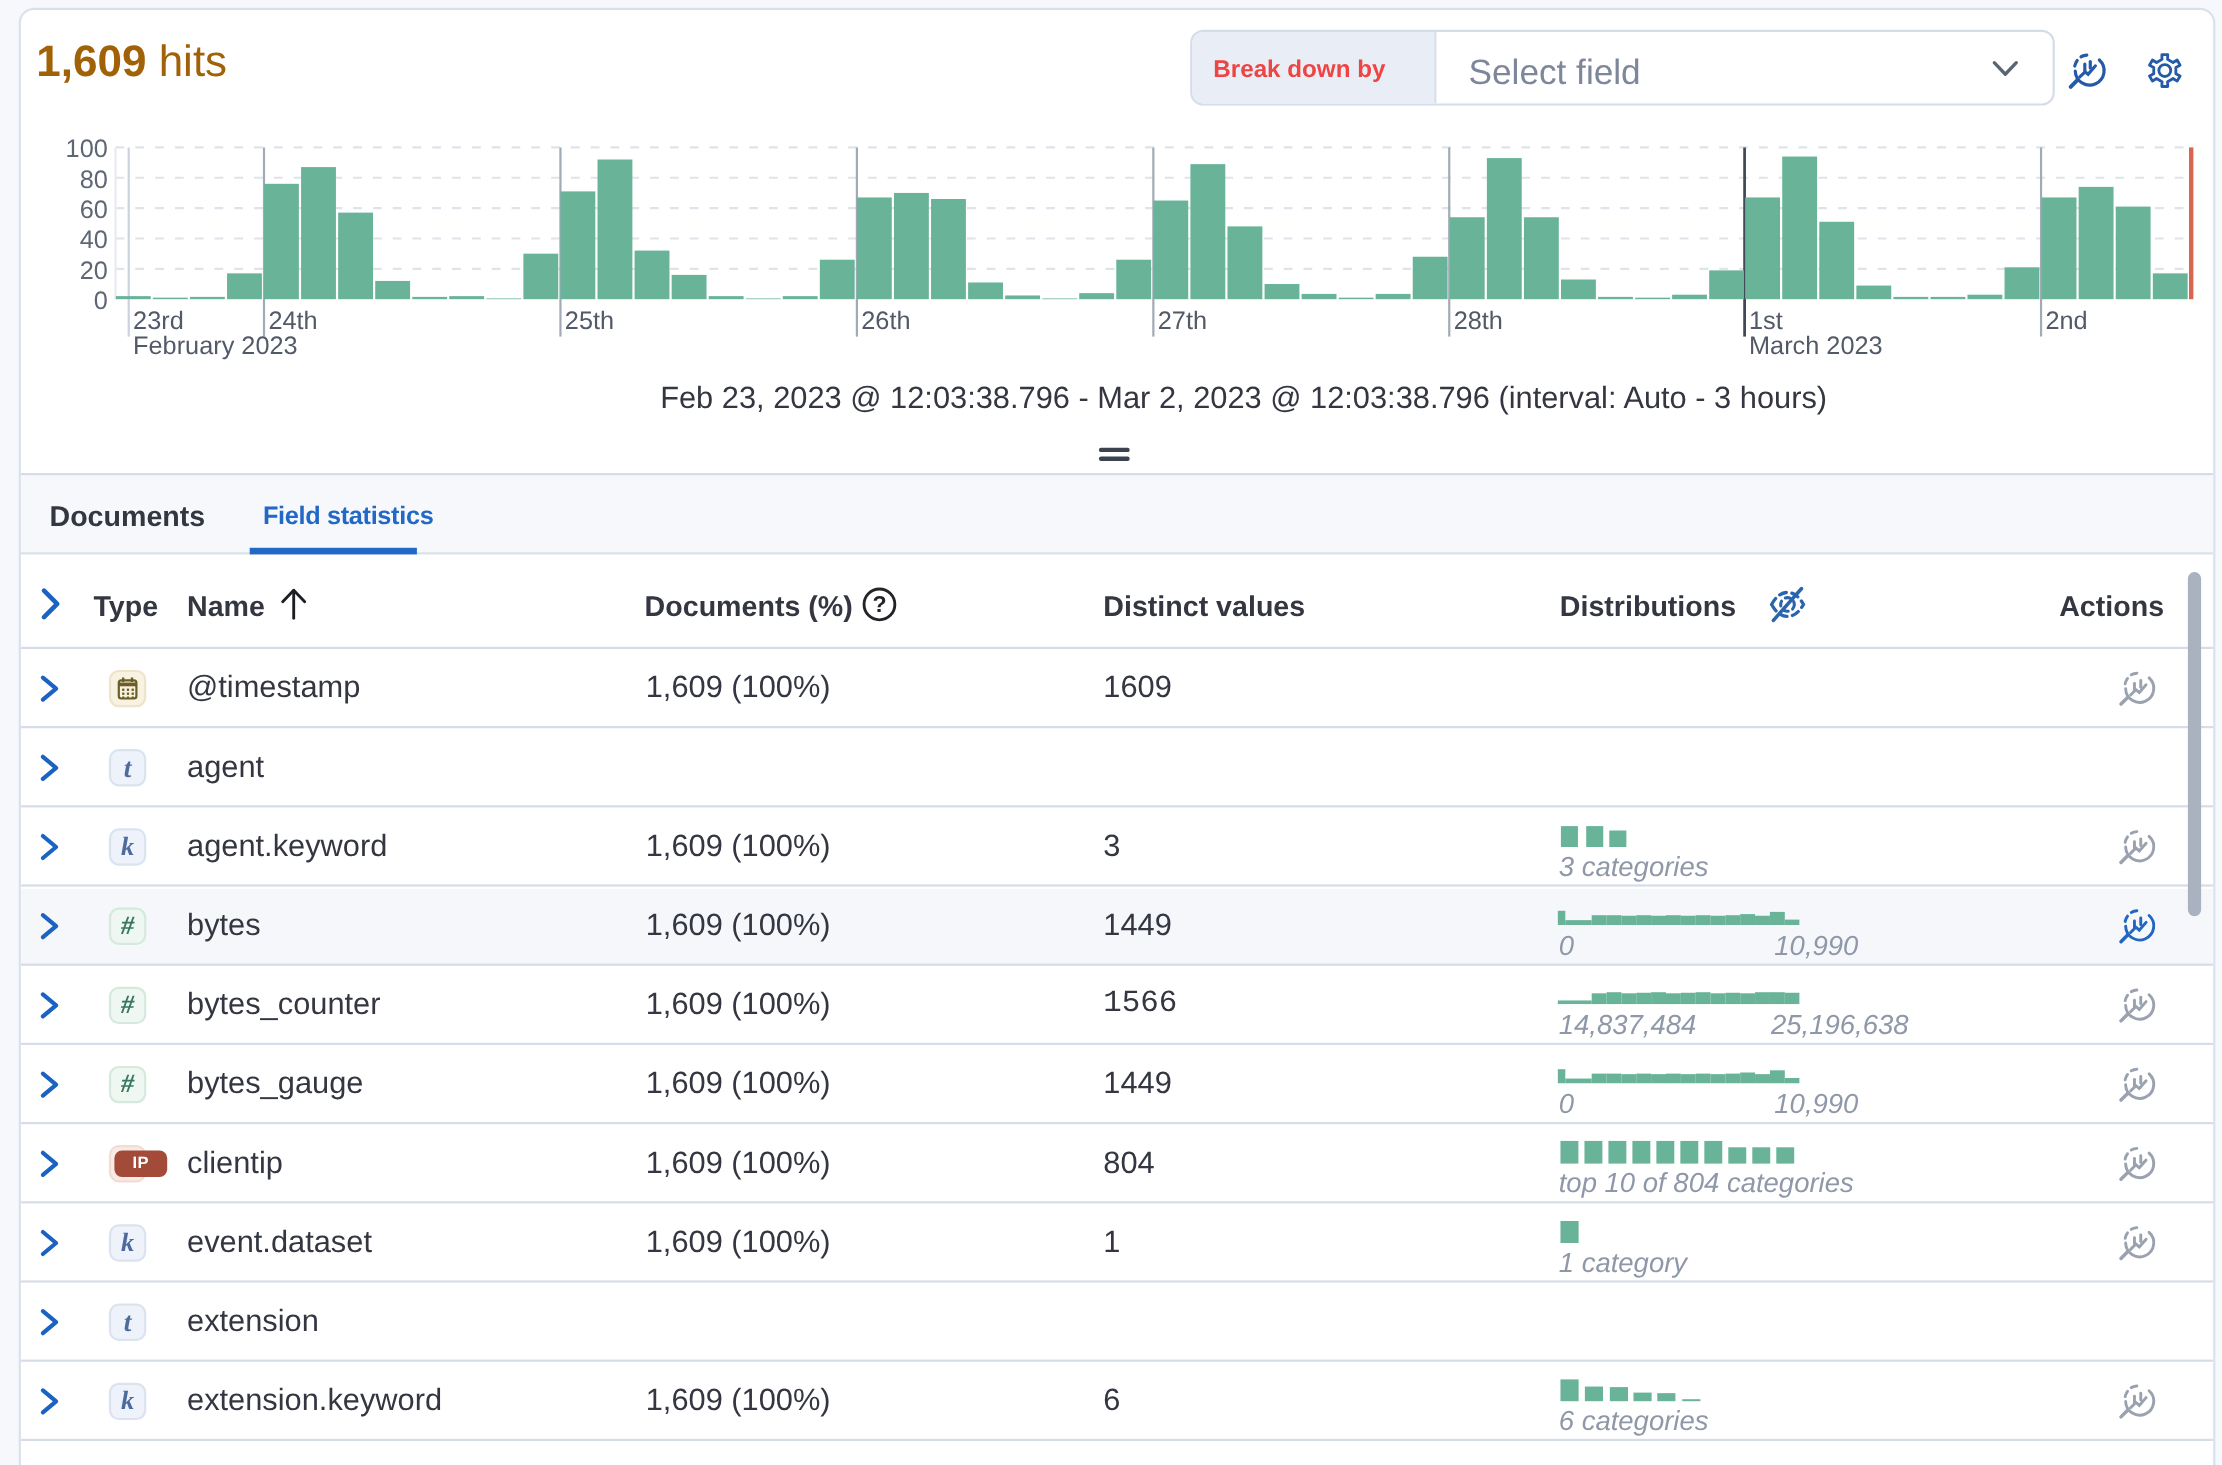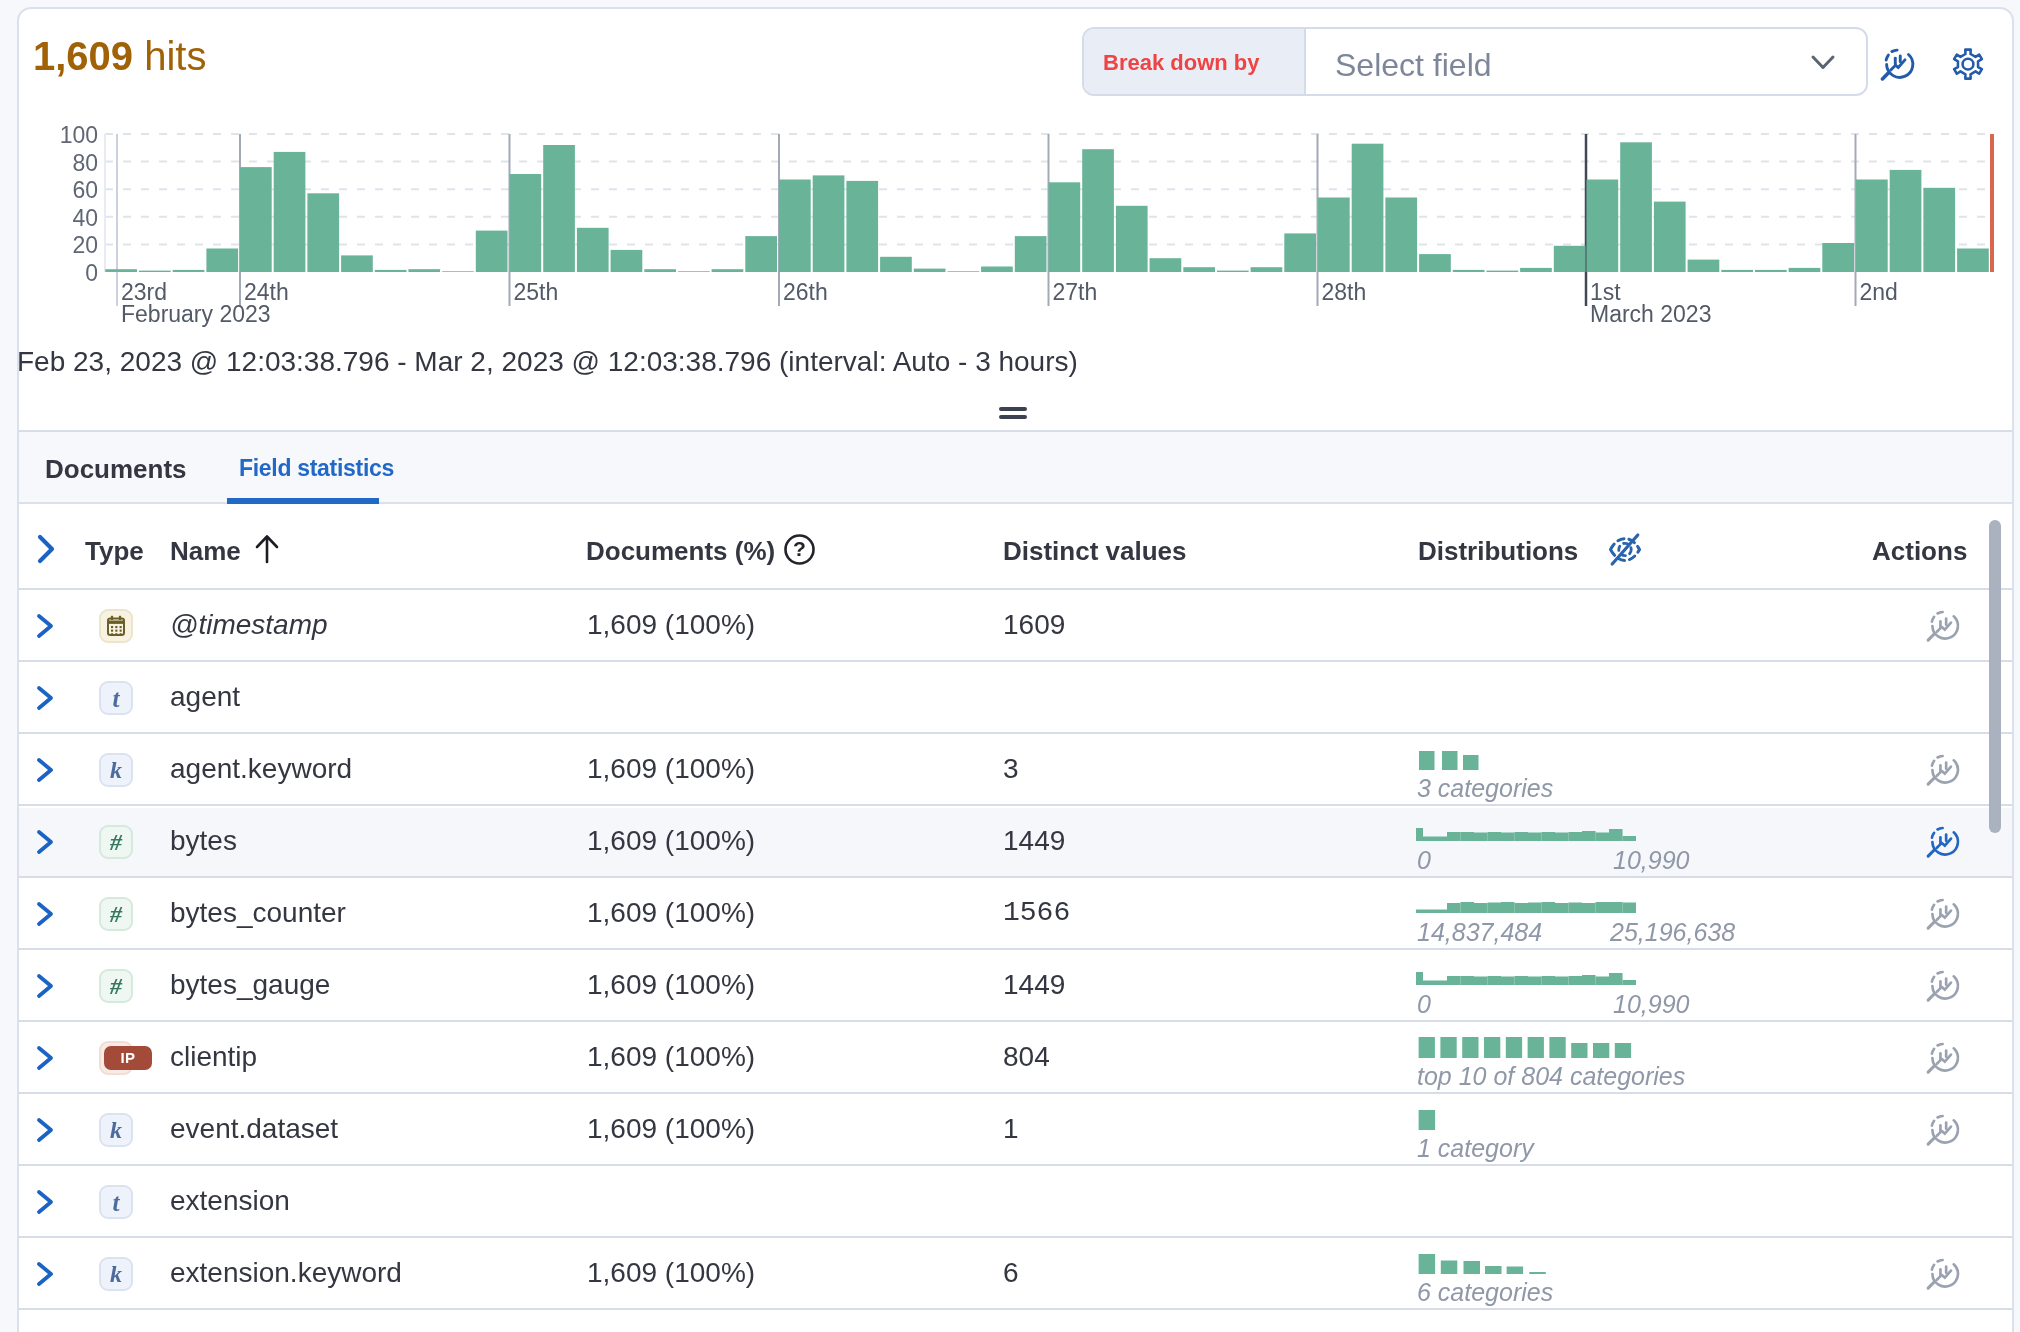--- a/index.html
+++ b/index.html
@@ -135,21 +135,21 @@
     <text x="473.5" y="189.5">25th</text>
     <text x="743" y="189.5">26th</text>
     <text x="1012.5" y="189.5">27th</text>
     <text x="1281.5" y="189.5">28th</text>
     <text x="1550" y="189.5">1st</text>
     <text x="1550" y="211.7">March 2023</text>
     <text x="1819.5" y="189.5">2nd</text>
   </g>
 </svg>
 
-<div class="abs" style="left:17px; top:348px; width:1644px; text-align:left; font-size:28px; color:#343741; line-height:28px; white-space:nowrap;">Feb 23, 2023 @ 12:03:38.796 - Mar 2, 2023 @ 12:03:38.796 (interval: Auto - 3 hours)</div>
+<div class="abs" style="left:17px; top:348px; width:1644px; text-align:right; font-size:28px; color:#343741; line-height:28px; white-space:nowrap;">Feb 23, 2023 @ 12:03:38.796 - Mar 2, 2023 @ 12:03:38.796 (interval: Auto - 3 hours)</div>
 
 <div class="abs" style="left:999px; top:407px; width:28px; height:4px; background:#3c4250; border-radius:2px;"></div>
 <div class="abs" style="left:999px; top:415px; width:28px; height:4px; background:#3c4250; border-radius:2px;"></div>
 
 <div class="abs" style="left:19px; top:430px; width:1993px; height:74px; background:#f6f8fb; border-top:2px solid #d6dce8; border-bottom:2px solid #dbe1ec;"></div>
 <div class="abs" style="left:45px; top:456px; font-size:26px; font-weight:700; color:#343741; line-height:26px;">Documents</div>
 <div class="abs" style="left:239px; top:456px; font-size:23px; font-weight:700; color:#2268c6; line-height:24px; letter-spacing:-0.3px;">Field statistics</div>
 <div class="abs" style="left:227px; top:498px; width:152px; height:6px; background:#2268c6;"></div>
 
 <svg class="abs" style="left:36px; top:534px;" width="20" height="30" viewBox="0 0 20 30">
@@ -194,21 +194,21 @@
       <rect x="9.3" y="11.0" width="2.1" height="2.1"></rect>
       <rect x="13.6" y="11.0" width="2.1" height="2.1"></rect>
       <rect x="5.0" y="14.6" width="2.1" height="2.1"></rect>
       <rect x="9.3" y="14.6" width="2.1" height="2.1"></rect>
       <rect x="13.6" y="14.6" width="2.1" height="2.1"></rect>
       <rect x="5.0" y="18.2" width="2.1" height="2.1"></rect>
       <rect x="9.3" y="18.2" width="2.1" height="2.1"></rect>
       <rect x="13.6" y="18.2" width="2.1" height="2.1"></rect>
     </g>
   </svg>
-<div class="abs t31" style="left:170px; top:611px;font-style:italic;">@timestamp</div>
+<div class="abs t31" style="left:170px; top:611px;">@timestamp</div>
 <div class="abs t31" style="left:587px; top:611px;">1,609 (100%)</div>
 <div class="abs t31" style="left:1003px; top:611px;">1609</div>
 <svg class="abs" style="left:1925px; top:608px;" width="37" height="37" viewBox="0 0 42 42" fill="none" stroke="#9aa2b0" stroke-width="3" stroke-linecap="round">
     <path d="M 32.6 9.4 A 14.5 14.5 0 1 1 8.4 20.5"></path>
     <path d="M 7.9 15.5 A 14.5 14.5 0 0 1 11.5 8.6" stroke-dasharray="6 5"></path>
     <path d="M 14.2 6.2 A 14.5 14.5 0 0 1 21.5 4.5" stroke-dasharray="6 5"></path>
     <line x1="17.5" y1="15" x2="17.5" y2="22"></line>
     <line x1="24" y1="12" x2="24" y2="19"></line>
     <path d="M 13.5 27 L 19 21.5 L 22.5 24.5 L 29.5 16.5"></path>
     <line x1="10.2" y1="29.8" x2="3.6" y2="36.4" stroke-width="3.6"></line>

